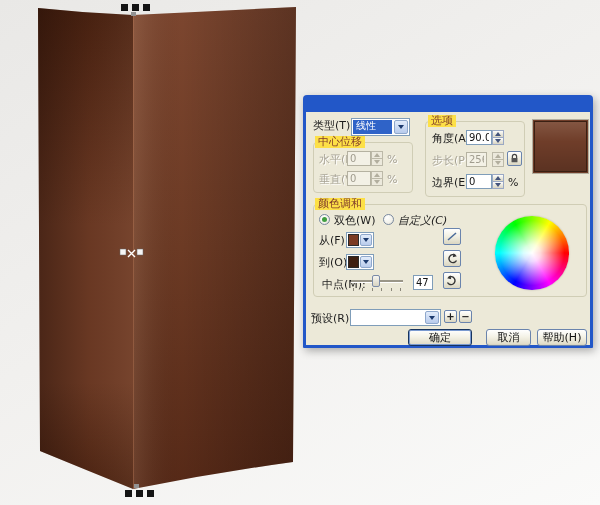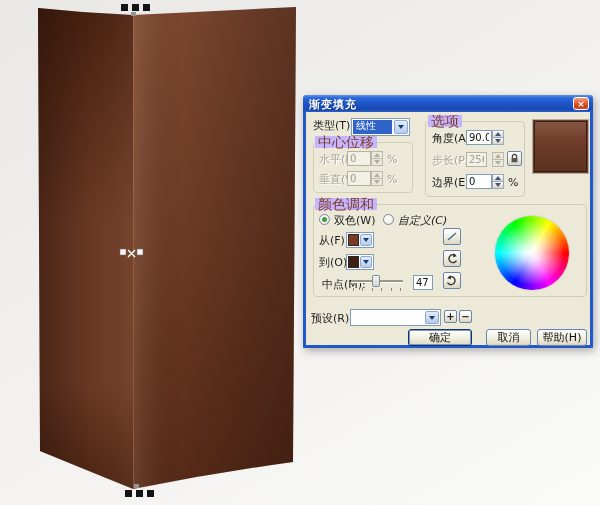--- a/index.html
+++ b/index.html
@@ -28,21 +28,21 @@
   .close-btn{
     position:absolute;right:4px;top:2px;width:16px;height:13px;
     background:linear-gradient(180deg,#f0a183 0%,#e2663c 40%,#c83c14 80%,#d8502a 100%);
     border:1px solid #fff;border-radius:3px;color:#fff;font-size:9px;font-weight:bold;
     line-height:12px;text-align:center;cursor:pointer;box-sizing:border-box;
   }
   .dlg-body{position:absolute;left:3px;top:17px;right:3px;bottom:3px;background:#ece9d8;}
 
   .lbl{position:absolute;font-size:11px;color:#1c1c1c;white-space:nowrap;line-height:12px;}
   .lbl.dis{color:#a6a294;text-shadow:1px 1px 0 #ffffff;}
-  .grp-caption{position:absolute;font-size:14px;color:#7f3b2b;background:#c4b5fd;padding:0 3px;white-space:nowrap;line-height:12px;z-index:2;}
+  .grp-caption{position:absolute;font-size:11px;color:#7f3b2b;background:#fde047;padding:0 3px;white-space:nowrap;line-height:12px;z-index:2;}
   .grp-box{position:absolute;border:1px solid #d0cdb5;border-radius:4px;box-sizing:border-box;}
 
   .xp-input{
     position:absolute;border:1px solid #7f9db9;background:#fff;font-size:10px;
     font-family:"DejaVu Sans",sans-serif;padding:0 2px;box-sizing:border-box;color:#111;
   }
   .xp-input:disabled{background:#f3f1e6;color:#a09c8e;border-color:#b5b2a1;}
 
   .spin{position:absolute;width:12px;display:flex;flex-direction:column;box-sizing:border-box;}
   .spin-half{flex:1;background:linear-gradient(180deg,#fdfdfb,#d9d5c2);border:1px solid #9aa8c4;display:flex;align-items:center;justify-content:center;box-sizing:border-box;}
@@ -151,24 +151,20 @@
     <rect x="136" y="490" width="7" height="7" fill="#141414"></rect>
     <rect x="147" y="490" width="7" height="7" fill="#141414"></rect>
     <rect x="134" y="484" width="5" height="4" fill="#939393"></rect>
 
     <rect x="120" y="249" width="6" height="6" fill="#f5f5f5" stroke="#666" stroke-width="0.5"></rect>
     <rect x="137" y="249" width="6" height="6" fill="#f5f5f5" stroke="#666" stroke-width="0.5"></rect>
     <path d="M128,250 L135,257 M135,250 L128,257" stroke="#ffffff" stroke-width="1.4"></path>
   </svg>
 
   <div class="dialog">
-    <div class="titlebar">
-      <span class="title-text">渐变填充</span>
-      <div class="close-btn">×</div>
-    </div>
     <div class="dlg-body"></div>
 
     <span class="lbl" style="left:10px;top:25px;">类型(T):</span>
     <div class="combo" style="left:48px;top:23px;width:59px;height:18px;">
       <div class="sel">线性</div>
       <div class="drop">
           <i class="chev"></i>
         </div>
     </div>
 

